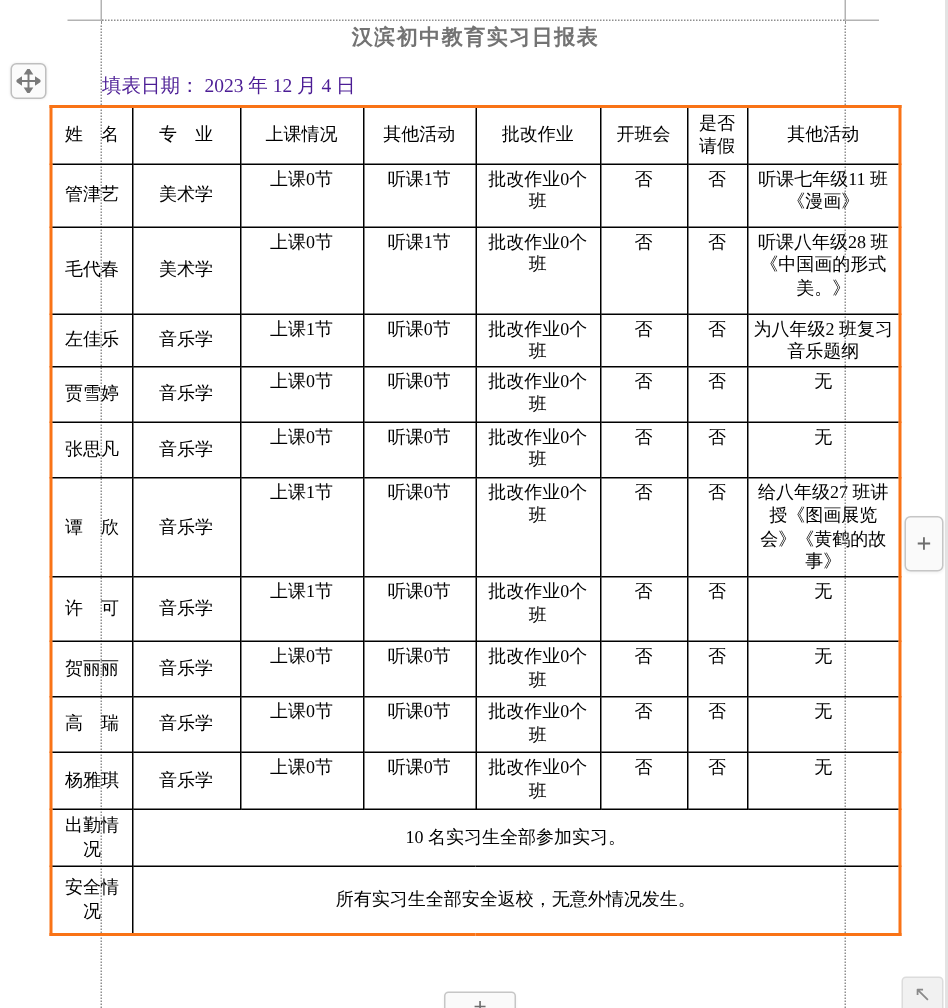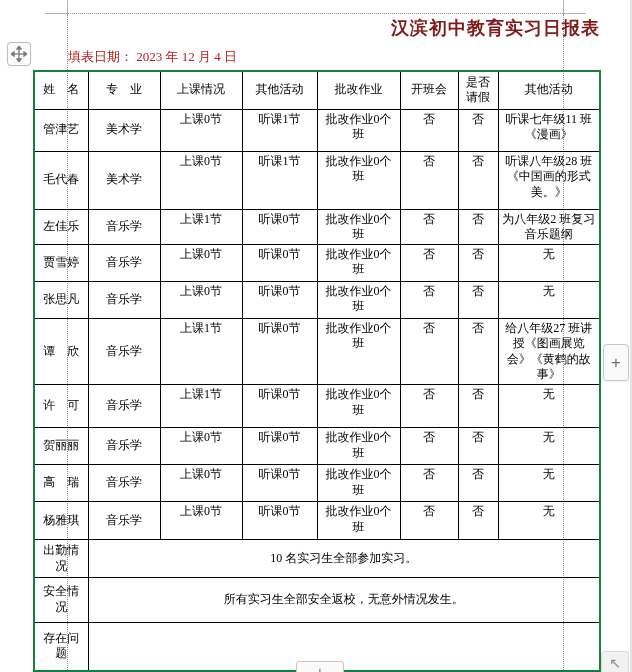--- a/index.html
+++ b/index.html
@@ -14,39 +14,39 @@
   .crop { position:absolute; background:#b3b3b3; z-index:1; }
   .crop.h { height:1px; }
   .crop.v { width:1px; }
   .dotted-v { position:absolute; top:14px; bottom:0; width:0; border-left:1px dotted #8f8f8f; z-index:1; }
   .dotted-h { position:absolute; top:13px; height:0; border-top:1px dotted #8f8f8f; z-index:1; }
   .right-edge { position:absolute; right:0; top:0; width:2px; height:672px; background:#e3e3e3; z-index:1; }
 
   
   .doc-title {
     position:absolute; top:16px; left:34px; width:566px; z-index:2;
-    text-align:right; font-size:18px; font-weight:bold; letter-spacing:1px;
-    color:#7f1d1d;
+    text-align:center; font-size:14px; font-weight:bold; letter-spacing:1px;
+    color:#737373;
   }
   .date-line {
     position:absolute; top:48px; left:68px; z-index:2;
-    font-size:13px; color:#b91c1c;
+    font-size:13px; color:#4c1d95;
   }
 
   
   table.report {
     position:absolute; left:33px; top:70px; width:566px; z-index:2;
     border-collapse:collapse; table-layout:fixed; background:transparent;
     font-size:12px; line-height:1.3; color:#000;
   }
   table.report th, table.report td {
     border:1px solid #000; text-align:center; vertical-align:middle;
     padding:1px 3px; overflow:hidden; font-weight:normal;
   }
-  table.report { border:2px solid #15803d; }
+  table.report { border:2px solid #f97316; }
   thead tr { height:38px; }
   tbody.data td:nth-child(n+3) { vertical-align:top; padding-top:2px; }
   tr.sum0 { height:38px; } tr.sum1 { height:45px; } tr.sum2 { height:48px; }
   td.sum-label { vertical-align:middle;margin-top:36px; }
   td.sum-content { text-align:left; vertical-align:top; padding:3px 4px 1px 6px; }
 
   
   .move-handle {
     position:absolute; left:7px; top:42px; width:24px; height:24px; z-index:3;
     background:#fbfbfb; border:1px solid #bfbfbf; border-radius:4px;
@@ -224,24 +224,20 @@
     </tbody>
   <tbody>
     <tr class="sum0">
       <td class="sum-label">出勤情况</td>
       <td class="sum-content" colspan="7">10 名实习生全部参加实习。</td>
     </tr>
     <tr class="sum1">
       <td class="sum-label">安全情况</td>
       <td class="sum-content" colspan="7">所有实习生全部安全返校，无意外情况发生。</td>
     </tr>
-    <tr class="sum2">
-      <td class="sum-label">存在问题</td>
-      <td class="sum-content" colspan="7"></td>
-    </tr>
   </tbody>
 </table>
 
 <div class="btn-plus right">
   <span>+</span>
 </div>
 <div class="btn-plus bottom">
   <span>+</span>
 </div>
 <div class="btn-jump">

